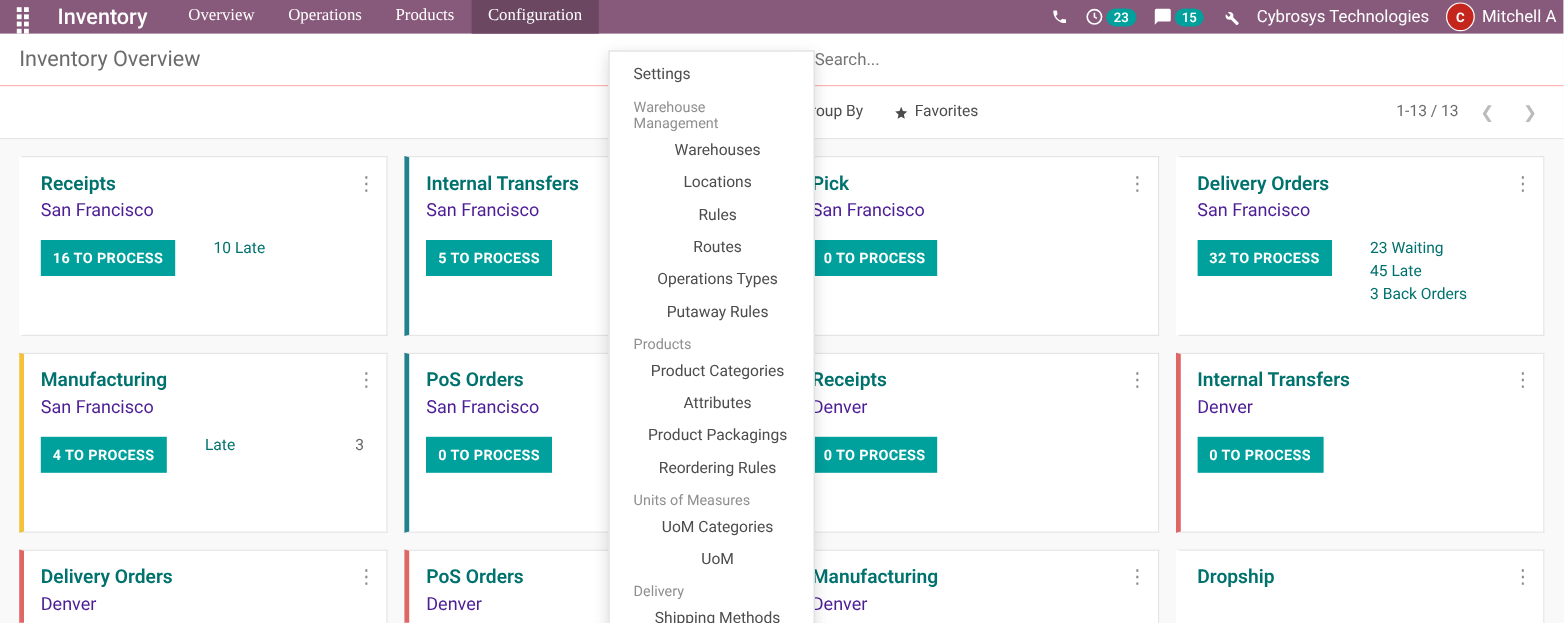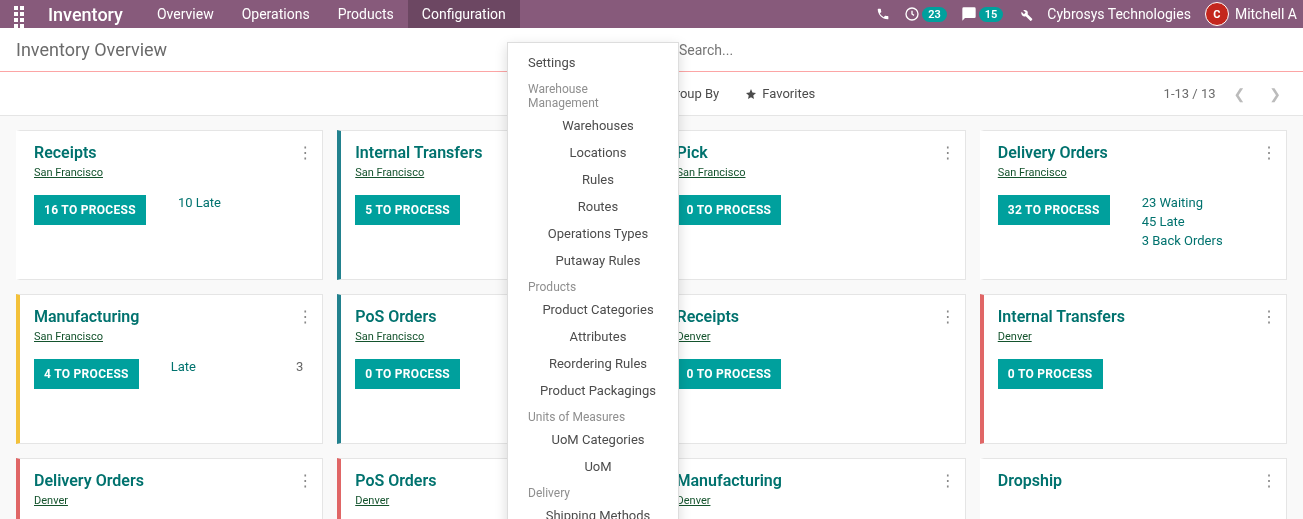--- a/index.html
+++ b/index.html
@@ -4,42 +4,42 @@
 <style>
   * { box-sizing: border-box; margin: 0; padding: 0; font-family: -apple-system, BlinkMacSystemFont, "Segoe UI", Roboto, sans-serif; }
   body { width: 1303px; height: 519px; overflow: hidden; background: #f9f9f9; font-size: 13px; color: #4c4c4c; }
 
   .navbar { height: 28px; background: #875a7b; display: flex; align-items: center; color: #fff; position: relative; z-index: 50; }
   .apps-icon { width: 44px; display: flex; align-items: center; justify-content: center; cursor: pointer; }
   .grid-icon { display: inline-block; width: 16px; height: 16px; }
   .grid-icon span { display: block; width: 4px; height: 4px; background: #fff; float: left; margin: 0 2px 2px 0; }
   .app-title { font-size: 18px; font-weight: 500; padding: 0 20px 0 4px; }
   .nav-items { display: flex; height: 100%; }
-  .nav-item { padding: 0 14px; display: flex; align-items: center; cursor: pointer; font-size: 14px; color: #fff; height: 100%; }
+  .nav-item { padding: 0 14px; display: flex; align-items: center; cursor: pointer; font-size: 14px; color: #fff; height: 100%; font-family: Liberation Serif, serif; }
   .nav-item.active { background: #6c4762; }
   .nav-right { margin-left: auto; display: flex; align-items: center; gap: 14px; padding-right: 6px; }
   .nav-icon { display: flex; align-items: center; cursor: pointer; position: relative; }
   .badge { background: #00a09d; color: #fff; font-size: 11px; border-radius: 10px; padding: 1px 6px; margin-left: 2px; font-weight: 600; }
   .user-name { font-size: 14px; }
   .avatar { width: 24px; height: 24px; border-radius: 50%; background: #c4261d; color: #fff; display: flex; align-items: center; justify-content: center; font-size: 11px; font-weight: 700; border:1px solid #fff; }
 
   .controlbar { height: 44px; background: #fff; border-bottom: 1px solid #fca5a5; display: flex; align-items: center; padding: 0 16px; }
   .page-title { font-size: 18px; color: #6b6b6b; font-weight: 400; }
   .search-input { margin-left: auto; flex: 0 0 620px; border: none; outline: none; font-size: 14px; color: #666; background: transparent; padding-left: 12px; }
 
   .filterbar { height: 44px; background: #fff; border-bottom: 1px solid #e5e5e5; display: flex; align-items: center; padding: 0 16px; }
   .filter-group { margin-left: 555px; display: flex; gap: 26px; color: #4c4c4c; font-size: 13px; }
   .filter-btn { display: flex; align-items: center; gap: 5px; cursor: pointer; }
   .pager { margin-left: auto; display: flex; align-items: center; gap: 12px; color: #6b6b6b; font-size: 13px; }
   .pager .arrow { color: #bbb; cursor: pointer; font-size: 14px; padding: 3px 6px;}
 
   .board { padding: 14px 16px; display: grid; grid-template-columns: repeat(4, 1fr); gap: 14px; }
   .card { background: #fff; border: 1px solid #e5e5e5; border-left: 4px solid transparent; padding: 12px 14px; min-height: 150px; position: relative; }
   .card-title { color: #00726e; font-size: 16px; font-weight: 600; margin-bottom: 4px; }
-  .card-sub { font-size: 11px; color: #14532d; margin-bottom: 16px; text-decoration: underline; }
+  .card-sub { font-size: 15px; color: #4c1d95; margin-bottom: 16px; }
   .card-body { display: flex; align-items: flex-start; gap: 32px; }
   .btn-process { background: #00a09d; color: #fff; border: none; padding: 8px 10px; font-size: 12px; font-weight: 700; cursor: pointer; letter-spacing: .3px; }
   .kebab { position: absolute; top: 12px; right: 10px; color: #888; cursor: pointer; font-size: 16px; letter-spacing: -1px; }
   .stats { font-size: 13px; color: #00726e; display: flex; flex-direction: column; gap: 4px; }
   .stat-num { color:#666; float:right; margin-left:100px }
 
   .bar-teal { border-left-color: #22818e; }
   .bar-red { border-left-color: #e06666; }
   .bar-yellow { border-left-color: #f3c13a; }
 
@@ -111,22 +111,22 @@
     <div class="dd-header">Warehouse Management</div>
     <div class="dd-item dd-sub">Warehouses</div>
     <div class="dd-item dd-sub">Locations</div>
     <div class="dd-item dd-sub">Rules</div>
     <div class="dd-item dd-sub">Routes</div>
     <div class="dd-item dd-sub">Operations Types</div>
     <div class="dd-item dd-sub">Putaway Rules</div>
     <div class="dd-header">Products</div>
     <div class="dd-item dd-sub">Product Categories</div>
     <div class="dd-item dd-sub">Attributes</div>
+    <div class="dd-item dd-sub">Product Packagings</div>
     <div class="dd-item dd-sub">Reordering Rules</div>
-    <div class="dd-item dd-sub">Product Packagings</div>
     <div class="dd-header">Units of Measures</div>
     <div class="dd-item dd-sub">UoM Categories</div>
     <div class="dd-item dd-sub">UoM</div>
     <div class="dd-header">Delivery</div>
     <div class="dd-item dd-sub">Shipping Methods</div>
   </div>
 
 <div class="controlbar">
   <div class="page-title">Inventory Overview</div>
   <input class="search-input" placeholder="Search..." style="">

